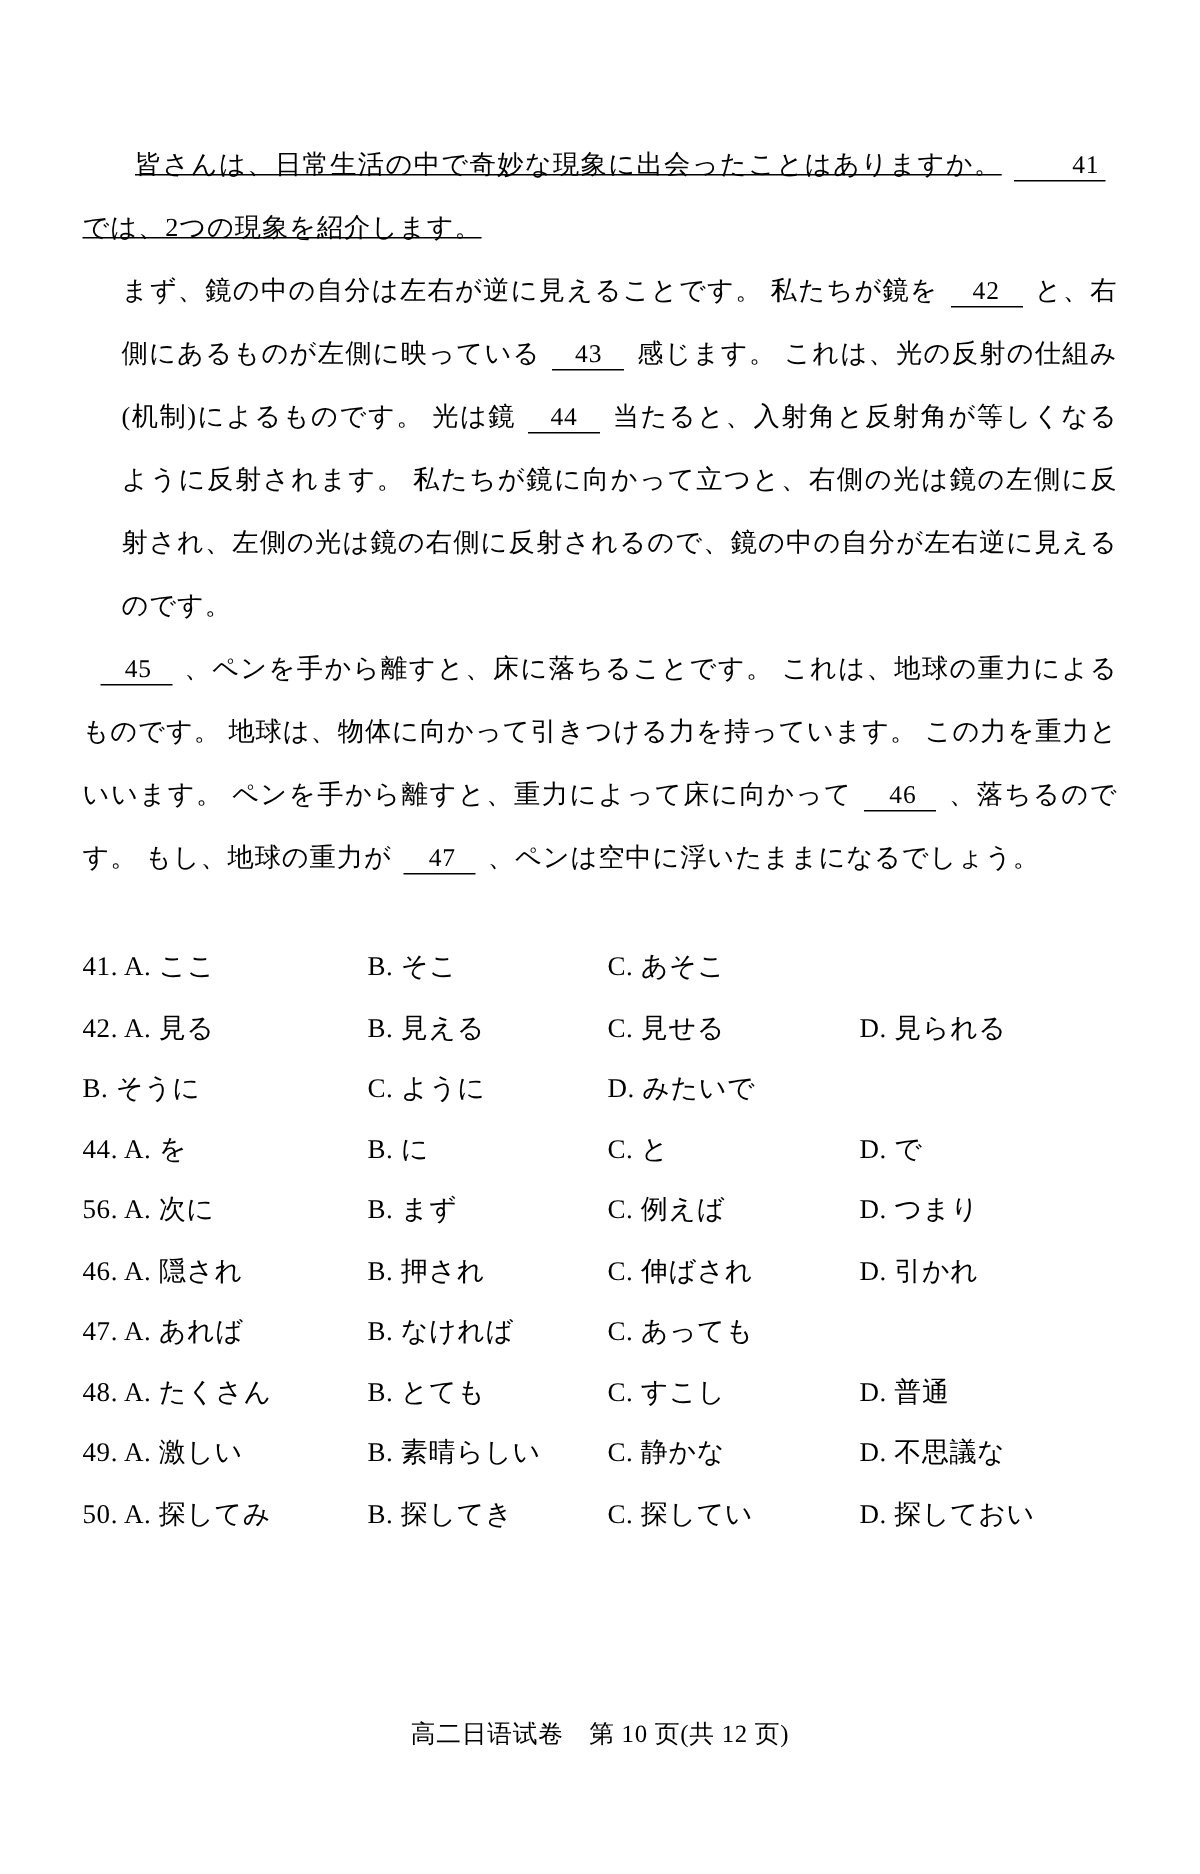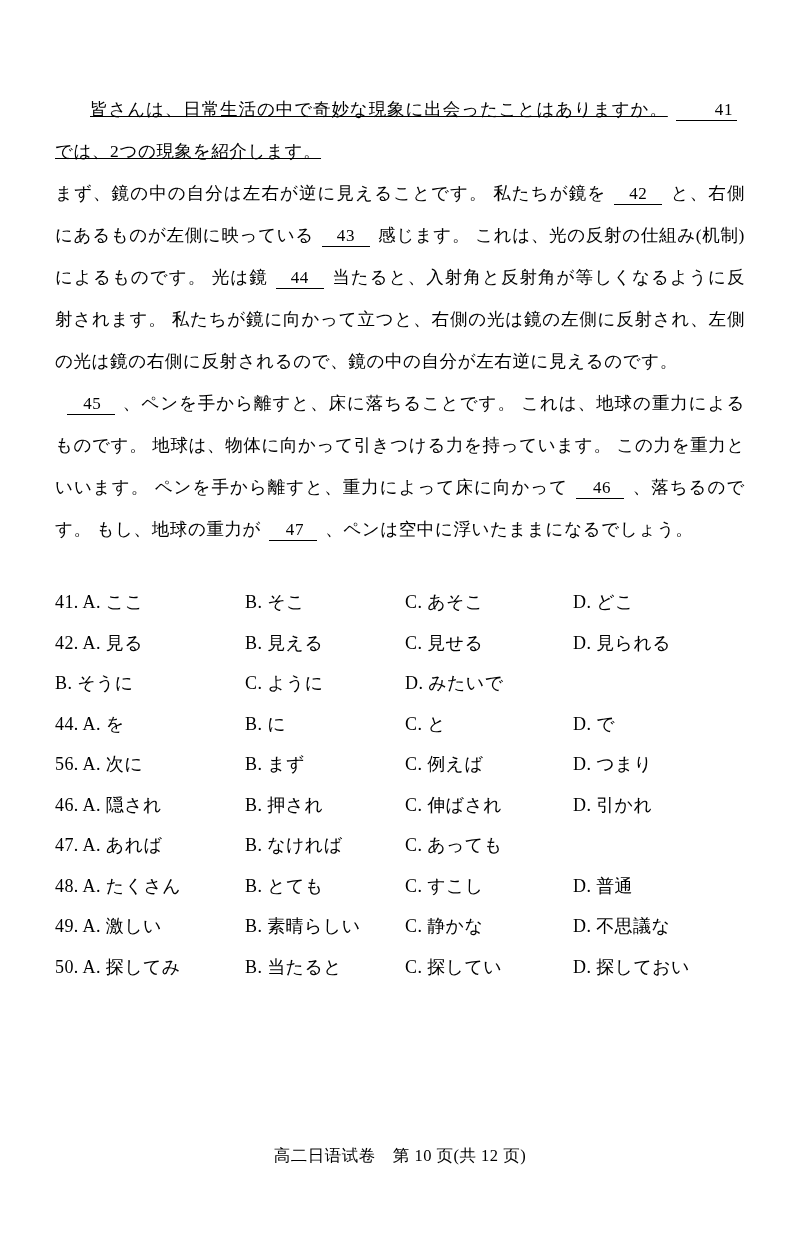--- a/index.html
+++ b/index.html
@@ -49,29 +49,28 @@
     letter-spacing:0.5px;
     margin-top:36px;
   }
 </style>
 </head>
 <body>
 
 <div class="page">
   <div class="passage">
       <p style="text-indent: 2em; text-decoration: underline;"><span>皆さんは、日常生活の中で奇妙な現象に出会ったことはありますか。</span><span class="blank">41</span><span>では、2つの現象を紹介します。</span></p>
-      <p style="text-indent: 0em;"><span>まず、鏡の中の自分は左右が逆に見えることです。 私たちが鏡を</span><span class="blank">42</span><span>と、右側にあるものが左側に映っている</span><span class="blank">43</span><span>感じます。 これは、光の反射の仕組み(机制)によるものです。 光は鏡</span><span class="blank">44</span><span>当たると、入射角と反射角が等しくなるように反射されます。 私たちが鏡に向かって立つと、右側の光は鏡の左側に反射され、左側の光は鏡の右側に反射されるので、鏡の中の自分が左右逆に見えるのです。</span></p>
+      <p style="text-indent: 0em; margin-left: 26px;"><span>まず、鏡の中の自分は左右が逆に見えることです。 私たちが鏡を</span><span class="blank">42</span><span>と、右側にあるものが左側に映っている</span><span class="blank">43</span><span>感じます。 これは、光の反射の仕組み(机制)によるものです。 光は鏡</span><span class="blank">44</span><span>当たると、入射角と反射角が等しくなるように反射されます。 私たちが鏡に向かって立つと、右側の光は鏡の左側に反射され、左側の光は鏡の右側に反射されるので、鏡の中の自分が左右逆に見えるのです。</span></p>
       <p style="text-indent: 0.2em;"><span class="blank">45</span><span>、ペンを手から離すと、床に落ちることです。 これは、地球の重力によるものです。 地球は、物体に向かって引きつける力を持っています。 この力を重力といいます。 ペンを手から離すと、重力によって床に向かって</span><span class="blank">46</span><span>、落ちるのです。 もし、地球の重力が</span><span class="blank">47</span><span>、ペンは空中に浮いたままになるでしょう。</span></p>
     </div>
   <div class="questions">
       <div class="q-row">
         <div class="q-cell">41. A. ここ</div>
         <div class="q-cell">B. そこ</div>
         <div class="q-cell">C. あそこ</div>
-        <div class="q-cell">D. どこ</div>
       </div>
       <div class="q-row">
         <div class="q-cell">42. A. 見る</div>
         <div class="q-cell">B. 見える</div>
         <div class="q-cell">C. 見せる</div>
         <div class="q-cell">D. 見られる</div>
       </div>
       <div class="q-row">
         <div class="q-cell">B. そうに</div>
         <div class="q-cell">C. ように</div>
@@ -107,19 +106,19 @@
         <div class="q-cell">D. 普通</div>
       </div>
       <div class="q-row">
         <div class="q-cell">49. A. 激しい</div>
         <div class="q-cell">B. 素晴らしい</div>
         <div class="q-cell">C. 静かな</div>
         <div class="q-cell">D. 不思議な</div>
       </div>
       <div class="q-row">
         <div class="q-cell">50. A. 探してみ</div>
-        <div class="q-cell">B. 当たると</div>
+        <div class="q-cell">B. 探してき</div>
         <div class="q-cell">C. 探してい</div>
         <div class="q-cell">D. 探しておい</div>
       </div>
     </div>
   <div class="footer">高二日语试卷　第 10 页(共 12 页)</div>
 </div>
 
 </body></html>

